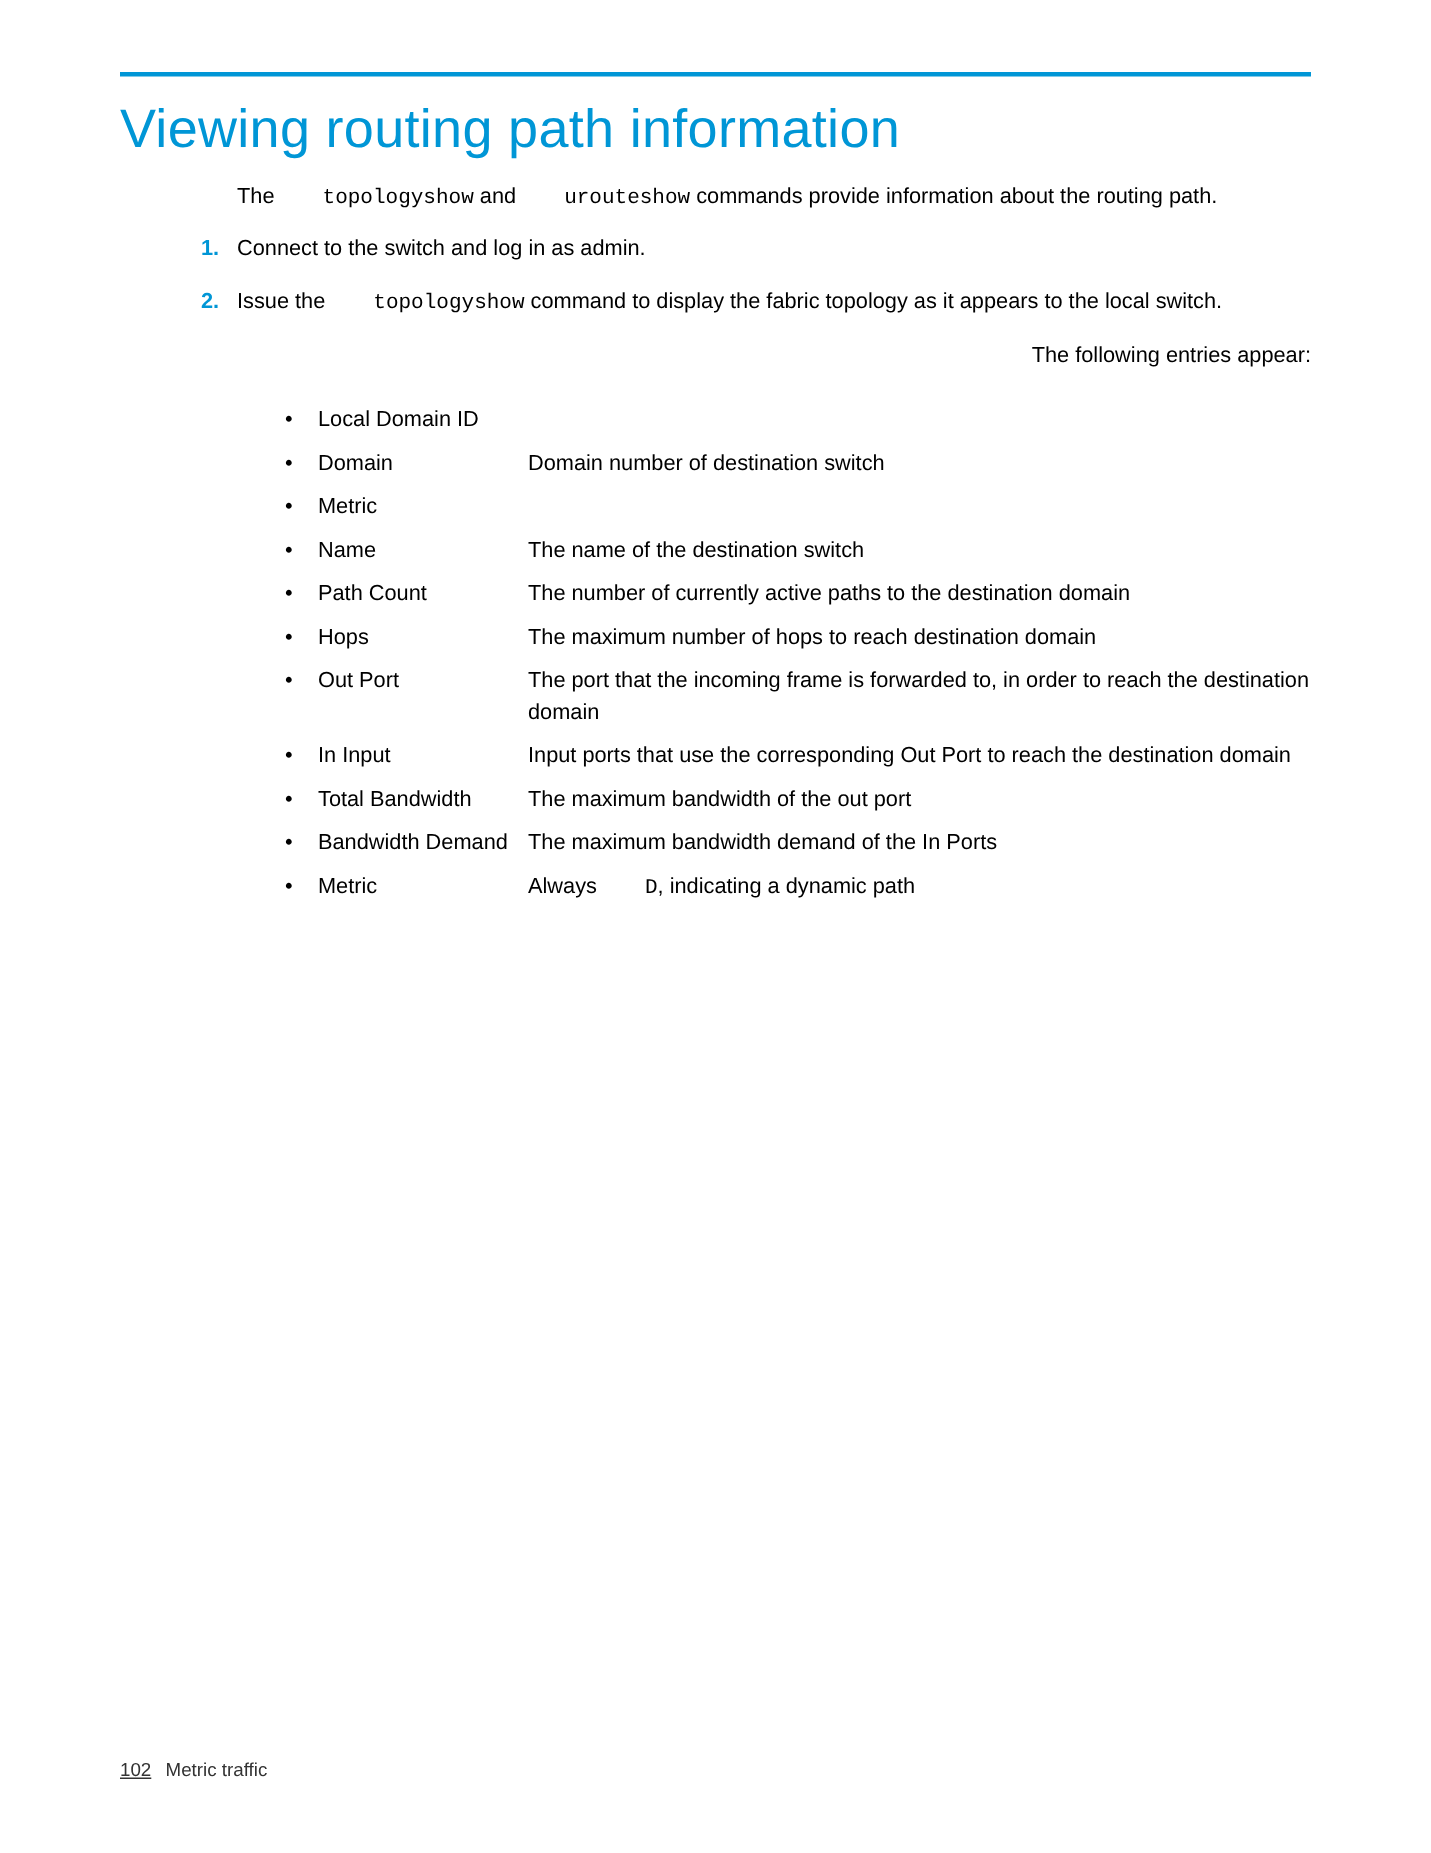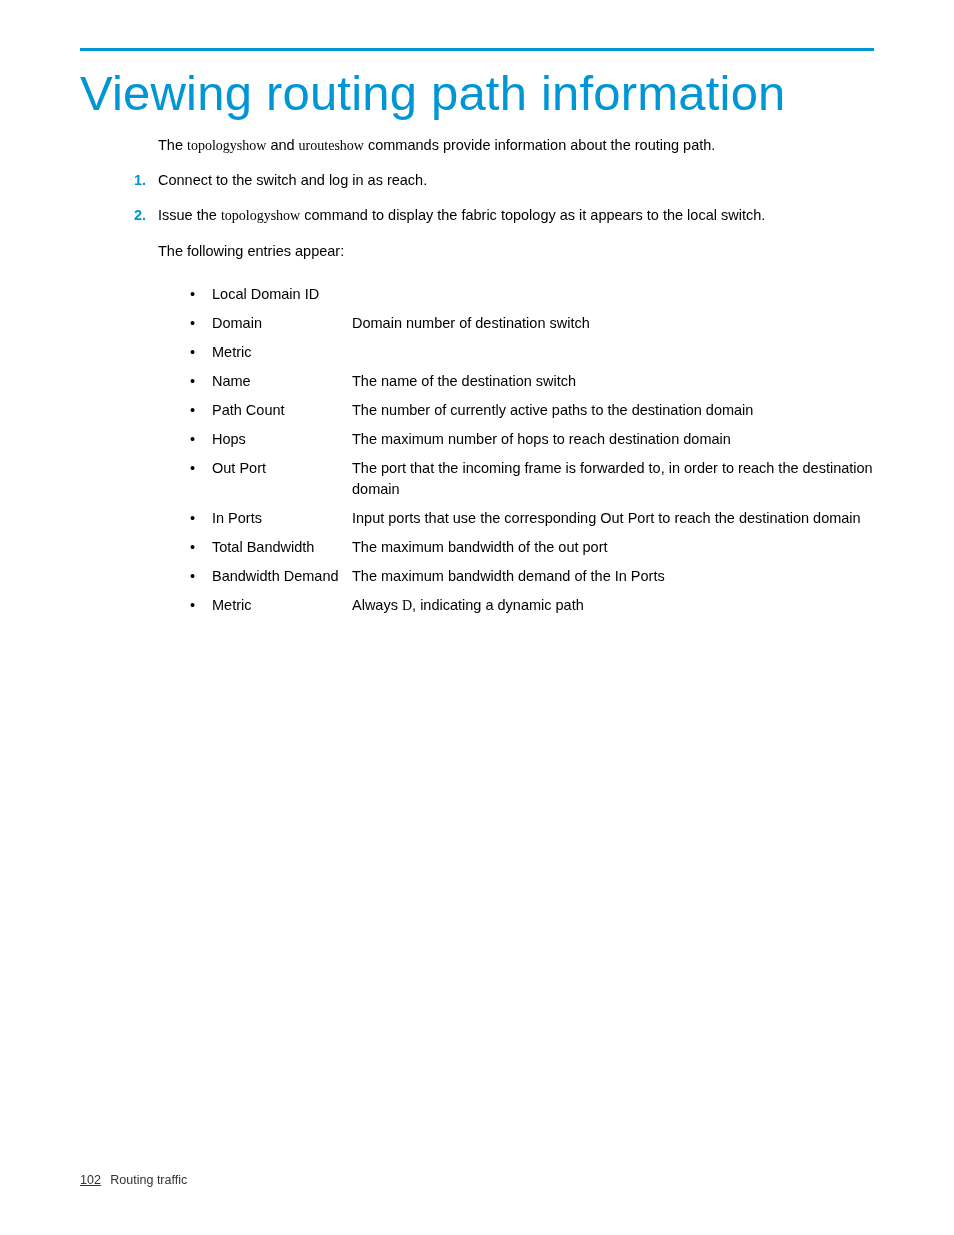--- a/index.html
+++ b/index.html
@@ -18,21 +18,21 @@
     .page {
       padding: 48px 80px 0 80px;
     }
     .rule {
       border-top: 3px solid #0096d6;
       margin-bottom: 14px;
     }
     h1 {
       font-family: Arial, Helvetica, sans-serif;
       font-weight: 300;
-      font-size: 49px;
+      font-size: 36px;
       color: #0096d6;
       letter-spacing: 0.2px;
       margin-bottom: 14px;
     }
     .intro {
       margin-left: 78px;
       font-size: 14.5px;
       line-height: 1.45;
       margin-bottom: 14px;
     }
@@ -51,20 +51,21 @@
     }
     .steps > li::before {
       content: counter(step) ".";
       position: absolute;
       left: -4px;
       color: #0096d6;
       font-weight: bold;
     }
     .substep {
       margin-top: 14px;
+      text-align: right;
     }
     .entries {
       margin-left: 110px;
       margin-top: 22px;
     }
     .entry {
       display: flex;
       align-items: flex-start;
       font-size: 14.5px;
       line-height: 1.45;
@@ -77,22 +78,23 @@
     }
     .entry .term {
       width: 140px;
       flex: 0 0 140px;
       padding-right: 10px;
     }
     .entry .desc {
       flex: 1;
     }
     code, .mono {
-      font-family: Liberation Serif, serif;
+      font-family: Liberation Mono, monospace;
       font-size: 14px;
+      margin-left: 28px;
     }
     .footer {
       position: absolute;
       bottom: 48px;
       left: 80px;
       font-size: 12.5px;
       color: #333;
     }
     .footer .pagenum {
       margin-right: 6px;
@@ -106,21 +108,21 @@
   <div class="rule"></div>
 
   <h1>Viewing routing path information</h1>
 
   <p class="intro">
     <span>The </span><code class="mono">topologyshow</code><span> and </span><code class="mono">urouteshow</code><span> commands provide information about the routing path.</span>
   </p>
 
   <ol class="steps">
     <li>
-      <span>Connect to the switch and log in as reach.</span>
+      <span>Connect to the switch and log in as admin.</span>
     </li>
     <li>
       <span>Issue the </span><code class="mono">topologyshow</code><span> command to display the fabric topology as it appears to the local switch.</span>
       <div class="substep">The following entries appear:</div>
     </li>
   </ol>
 
   <div class="entries">
       <div class="entry">
         <span class="bullet">•</span>
@@ -150,21 +152,21 @@
         <span class="term">Hops</span>
         <span class="desc">The maximum number of hops to reach destination domain</span>
       </div>
       <div class="entry">
         <span class="bullet">•</span>
         <span class="term">Out Port</span>
         <span class="desc">The port that the incoming frame is forwarded to, in order to reach the destination domain</span>
       </div>
       <div class="entry">
         <span class="bullet">•</span>
-        <span class="term">In Ports</span>
+        <span class="term">In Input</span>
         <span class="desc">Input ports that use the corresponding Out Port to reach the destination domain</span>
       </div>
       <div class="entry">
         <span class="bullet">•</span>
         <span class="term">Total Bandwidth</span>
         <span class="desc">The maximum bandwidth of the out port</span>
       </div>
       <div class="entry">
         <span class="bullet">•</span>
         <span class="term">Bandwidth Demand</span>
@@ -174,14 +176,14 @@
         <span class="bullet">•</span>
         <span class="term">Metric</span>
         <span class="desc"><span>Always </span><code class="mono">D</code><span>, indicating a dynamic path</span></span>
       </div>
     </div>
 
 </div>
 
 <div class="footer">
   <span class="pagenum">102</span>
-  <span>Routing traffic</span>
+  <span>Metric traffic</span>
 </div>
 
 </body></html>

